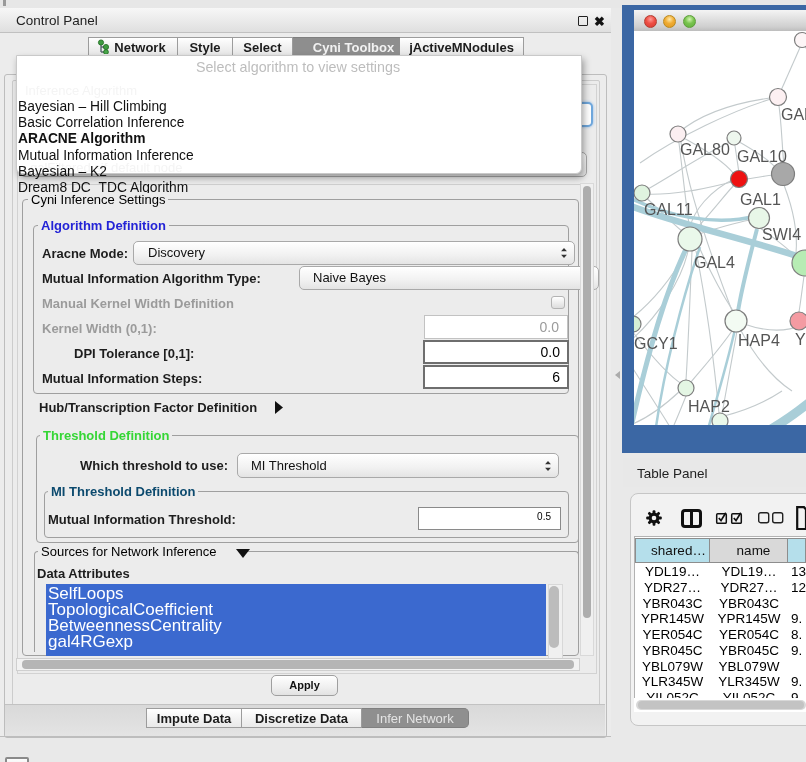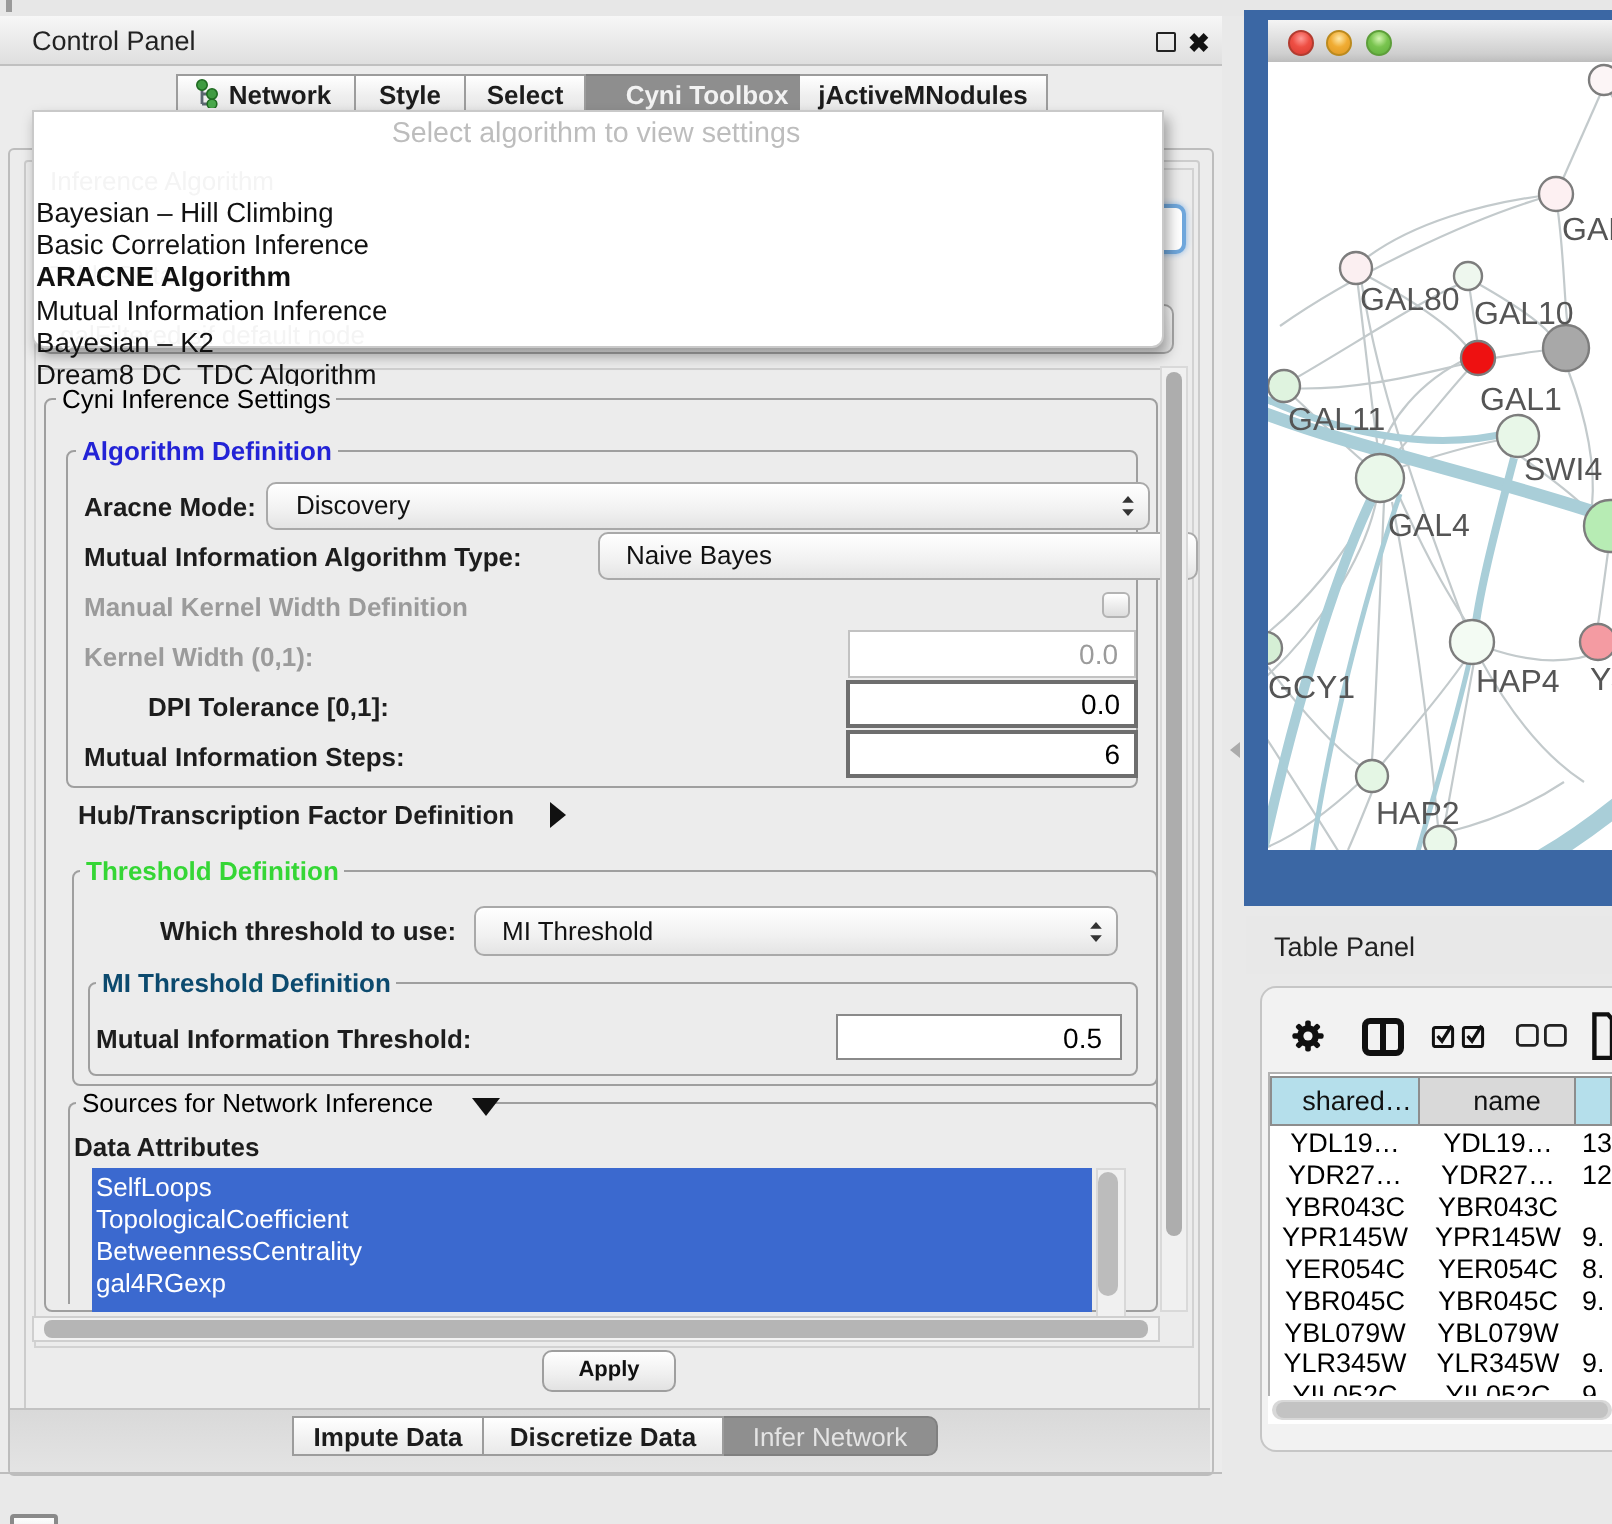--- a/index.html
+++ b/index.html
@@ -118,31 +118,31 @@
 <svg class="ar" viewBox="0 0 9 12">
       <path d="M4.5 0 L8 4 L1 4 Z" fill="#333"></path>
       <path d="M4.5 12 L8 8 L1 8 Z" fill="#333"></path>
     </svg>
   </div>
 
 <div class="gbox" style="left:44px;top:491px;width:523px;height:45px;"></div>
 <div class="gtitle" style="left:48px;top:485px;color:#0c4a6e;">MI Threshold Definition</div>
 <div class="abs b13" style="left:48px;top:512px;">Mutual Information Threshold:</div>
 <div class="field" style="left:418px;top:507px;width:143px;height:23px;border:1px solid #8a8a8a;">
-    <span style="position:absolute;right:9px;top:3px;font-size:14px;color:#000;">0.5</span>
+    <span style="position:absolute;right:9px;top:3px;font-size:10px;color:#000;">0.5</span>
   </div>
 
 <div class="gbox" style="left:34px;top:551px;width:543px;height:100px;border-bottom:none;border-radius:4px 4px 0 0;"></div>
 <div class="gtitle" style="left:38px;top:545px;font-weight:normal;padding-right:22px;">Sources for Network Inference</div>
 <svg class="abs" style="left:236px;top:549px;" width="14" height="9" viewBox="0 0 14 9">
     <path d="M0 0 L14 0 L7 9 Z" fill="#111"></path>
   </svg>
 <div class="abs b13" style="left:37px;top:566px;">Data Attributes</div>
 <div class="abs" style="left:46px;top:584px;width:500px;height:72px;background:#3b69cf;"></div>
-<div class="abs" style="left:48px;top:586px;font-size:13px;color:#fff;line-height:16px;">SelfLoops<br>TopologicalCoefficient<br>BetweennessCentrality<br>gal4RGexp</div>
+<div class="abs" style="left:48px;top:586px;font-size:17px;color:#fff;line-height:16px;">SelfLoops<br>TopologicalCoefficient<br>BetweennessCentrality<br>gal4RGexp</div>
 <div class="abs" style="left:548px;top:584px;width:13px;height:74px;background:#f0f0f0;border:1px solid #d8d8d8;"></div>
 <div class="abs" style="left:549px;top:586px;width:10px;height:62px;background:#bcbcbc;border-radius:5px;"></div>
 
 <div class="abs" style="left:16px;top:658px;width:564px;height:13px;background:#f2f2f2;border:1px solid #cfcfcf;box-sizing:border-box;"></div>
 <div class="abs" style="left:22px;top:660px;width:552px;height:9px;background:#b5b5b5;border-radius:4px;"></div>
 
 <div class="abs" style="left:580px;top:183px;width:14px;height:473px;background:#f0f0f0;border:1px solid #d9d9d9;box-sizing:border-box;"></div>
 <div class="abs" style="left:583px;top:186px;width:8px;height:432px;background:#adadad;border-radius:4px;"></div>
 
 <div class="abs" style="left:271px;top:675px;width:67px;height:21px;background:linear-gradient(#ffffff,#efefef 60%,#e2e2e2);border:1px solid #9f9f9f;border-radius:5px;box-sizing:border-box;text-align:center;line-height:19px;font-size:11px;font-weight:bold;color:#111;">Apply</div>

